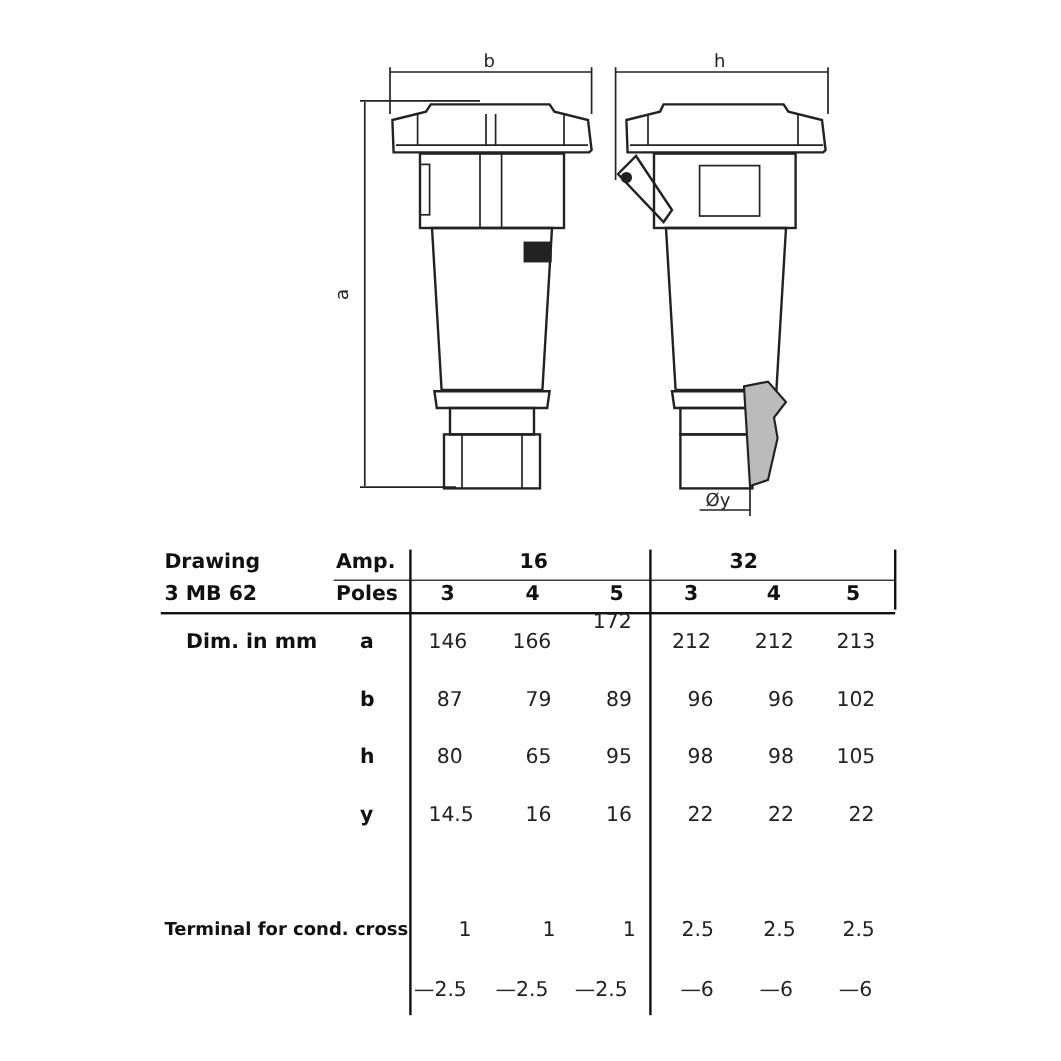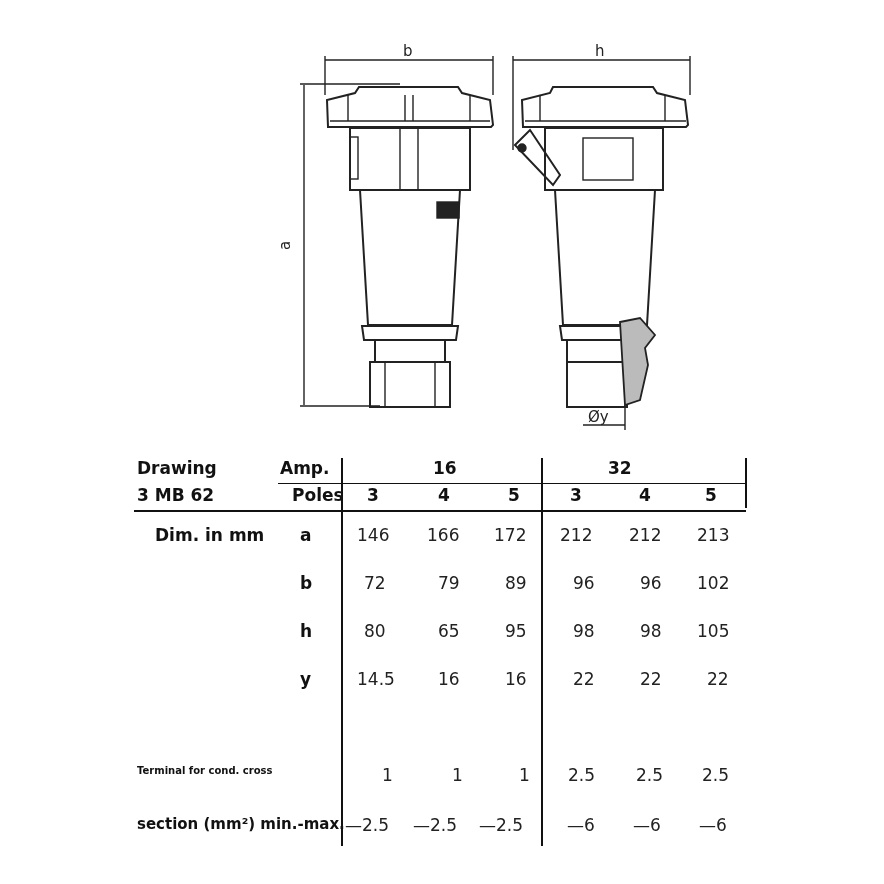--- a/index.html
+++ b/index.html
@@ -76,21 +76,21 @@
   <text x="403" y="56" font-size="15" fill="#222" font-family="DejaVu Sans, sans-serif">b</text>
   <text x="595" y="56" font-size="15" fill="#222" font-family="DejaVu Sans, sans-serif">h</text>
   <text x="290" y="250" font-size="15" fill="#222" font-family="DejaVu Sans, sans-serif" transform="rotate(-90 290 250)">a</text>
   <text x="588" y="422" font-size="15" fill="#222" font-family="DejaVu Sans, sans-serif">Øy</text>
 </svg>
 
 <div class="tbl">
   <div class="t b" style="left:137px;top:458px;">Drawing</div>
   <div class="t b" style="left:137px;top:485px;">3 MB 62</div>
   <div class="t b" style="left:280px;top:458px;">Amp.</div>
-  <div class="t b" style="left:292px;top:485px;">Poles</div>
+  <div class="t b" style="left:280px;top:485px;">Poles</div>
   <div class="t b" style="left:433px;top:458px;">16</div>
   <div class="t b" style="left:608px;top:458px;">32</div>
 
   <div class="t b" style="left:367px;top:485px;">3</div>
   <div class="t b" style="left:438px;top:485px;">4</div>
   <div class="t b" style="left:508px;top:485px;">5</div>
   <div class="t b" style="left:570px;top:485px;">3</div>
   <div class="t b" style="left:639px;top:485px;">4</div>
   <div class="t b" style="left:705px;top:485px;">5</div>
 
@@ -98,27 +98,27 @@
   <div class="hline" style="left:134px;top:510px;width:612px;"></div>
   <div class="vline" style="left:341px;top:458px;height:388px;"></div>
   <div class="vline" style="left:541px;top:458px;height:388px;"></div>
   <div class="vline" style="left:745px;top:458px;height:50px;"></div>
 
   <div class="t b" style="left:155px;top:525px;">Dim. in mm</div>
 
   <div class="t b" style="left:300px;top:525px;">a</div>
   <div class="t num" style="left:357px;top:525px;">146</div>
   <div class="t num" style="left:427px;top:525px;">166</div>
-  <div class="t num" style="left:494px;top:525px;">172</div>
+  <div class="t num" style="left:494px;top:508px;">172</div>
   <div class="t num" style="left:560px;top:525px;">212</div>
   <div class="t num" style="left:629px;top:525px;">212</div>
   <div class="t num" style="left:697px;top:525px;">213</div>
 
   <div class="t b" style="left:300px;top:573px;">b</div>
-  <div class="t num" style="left:364px;top:573px;">72</div>
+  <div class="t num" style="left:364px;top:573px;">87</div>
   <div class="t num" style="left:438px;top:573px;">79</div>
   <div class="t num" style="left:505px;top:573px;">89</div>
   <div class="t num" style="left:573px;top:573px;">96</div>
   <div class="t num" style="left:640px;top:573px;">96</div>
   <div class="t num" style="left:697px;top:573px;">102</div>
 
   <div class="t b" style="left:300px;top:621px;">h</div>
   <div class="t num" style="left:364px;top:621px;">80</div>
   <div class="t num" style="left:438px;top:621px;">65</div>
   <div class="t num" style="left:505px;top:621px;">95</div>
@@ -127,22 +127,21 @@
   <div class="t num" style="left:697px;top:621px;">105</div>
 
   <div class="t b" style="left:300px;top:669px;">y</div>
   <div class="t num" style="left:357px;top:669px;">14.5</div>
   <div class="t num" style="left:438px;top:669px;">16</div>
   <div class="t num" style="left:505px;top:669px;">16</div>
   <div class="t num" style="left:573px;top:669px;">22</div>
   <div class="t num" style="left:640px;top:669px;">22</div>
   <div class="t num" style="left:707px;top:669px;">22</div>
 
-  <div class="t b" style="left:137px;top:765px;font-size:10px;">Terminal for cond. cross</div>
-  <div class="t b" style="left:137px;top:815px;font-size:15px;">section (mm²) min.-max.</div>
+  <div class="t b" style="left:137px;top:765px;font-size:15px;">Terminal for cond. cross</div>
 
   <div class="t num" style="left:382px;top:765px;">1</div>
   <div class="t num" style="left:452px;top:765px;">1</div>
   <div class="t num" style="left:519px;top:765px;">1</div>
   <div class="t num" style="left:568px;top:765px;">2.5</div>
   <div class="t num" style="left:636px;top:765px;">2.5</div>
   <div class="t num" style="left:702px;top:765px;">2.5</div>
 
   <div class="t num" style="left:345px;top:815px;">—2.5</div>
   <div class="t num" style="left:413px;top:815px;">—2.5</div>

